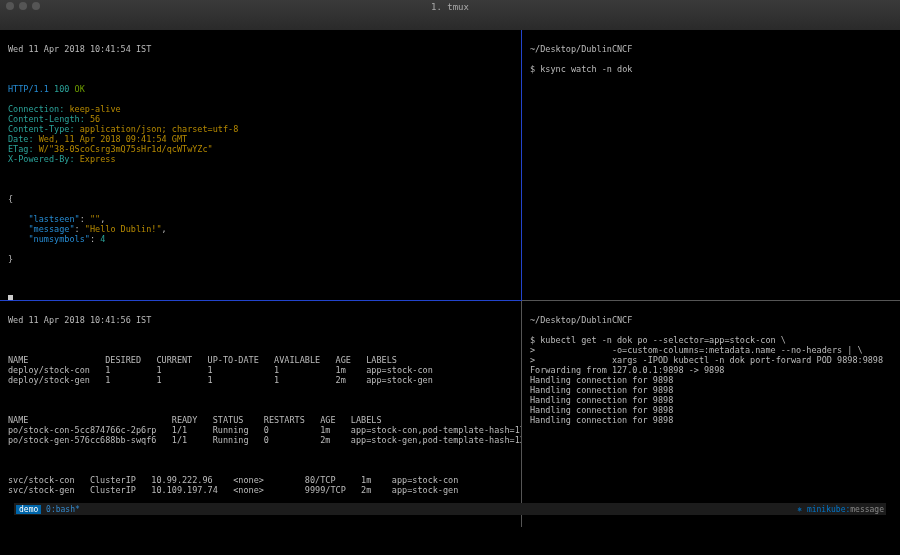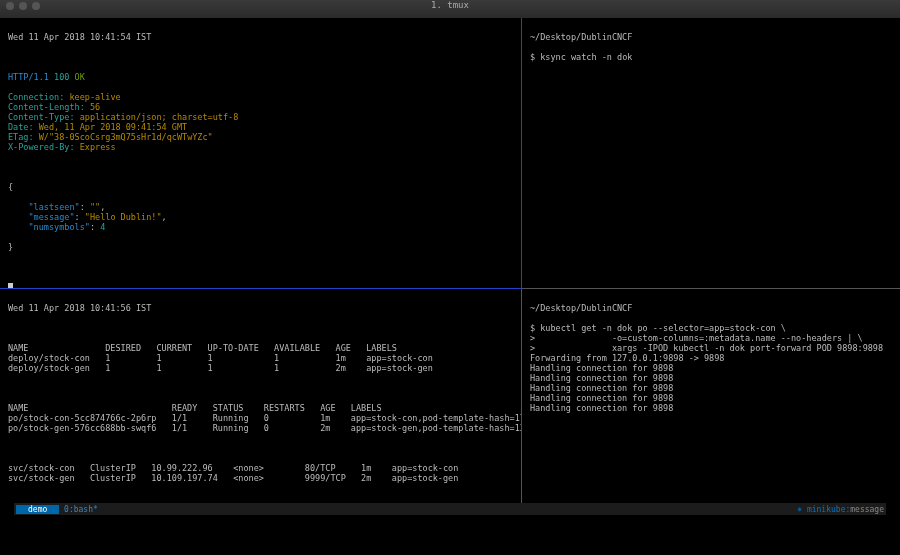--- a/index.html
+++ b/index.html
@@ -6,25 +6,25 @@
   body {
     background: #000;
     font-family: Menlo, Monaco, Consolas, monospace;
     font-size: 8.5px;
     color: #ccc;
     width: 900px;
     height: 555px;
     overflow: hidden;
   }
   .titlebar {
-    height: 18px;
+    height: 30px;
     background: linear-gradient(#3a3a3a,#2a2a2a);
     display: flex;
-    align-items: flex-end;
-    padding: 8px 6px;
+    align-items: flex-start;
+    padding: 2px 6px;
     position: relative;
   }
   .traffic { display: flex; gap: 5px; }
   .tl { width: 8px; height: 8px; border-radius: 50%; background: #555; }
   .titlebar-title {
     position: absolute; left: 0; right: 0; text-align: center;
     color: #aaa; font-size: 9px;
   }
   .tmux-wrap {
     width: 100%; height: calc(100% - 18px - 40px);
@@ -56,21 +56,21 @@
     left: 14px; right: 14px;
     bottom: 40px;
     height: 12px;
     background: #1c1c1c;
     display: flex;
     justify-content: space-between;
     align-items: center;
     font-size: 8px;
     padding: 0 2px;
   }
-  .status-left .sess { background:#0066aa; color:#fff; padding:0 12px; }
+  .status-left .sess { background:#0066aa; color:#fff; padding:0 3px; }
   .status-left .win { color:#3388cc; }
   .status-right .mk { color:#0077cc; }
   .status-right .ctx { color:#888; }
   .row { white-space: pre; }
 </style>
 </head>
 <body>
 
 <div class="titlebar">
   <div class="traffic">

